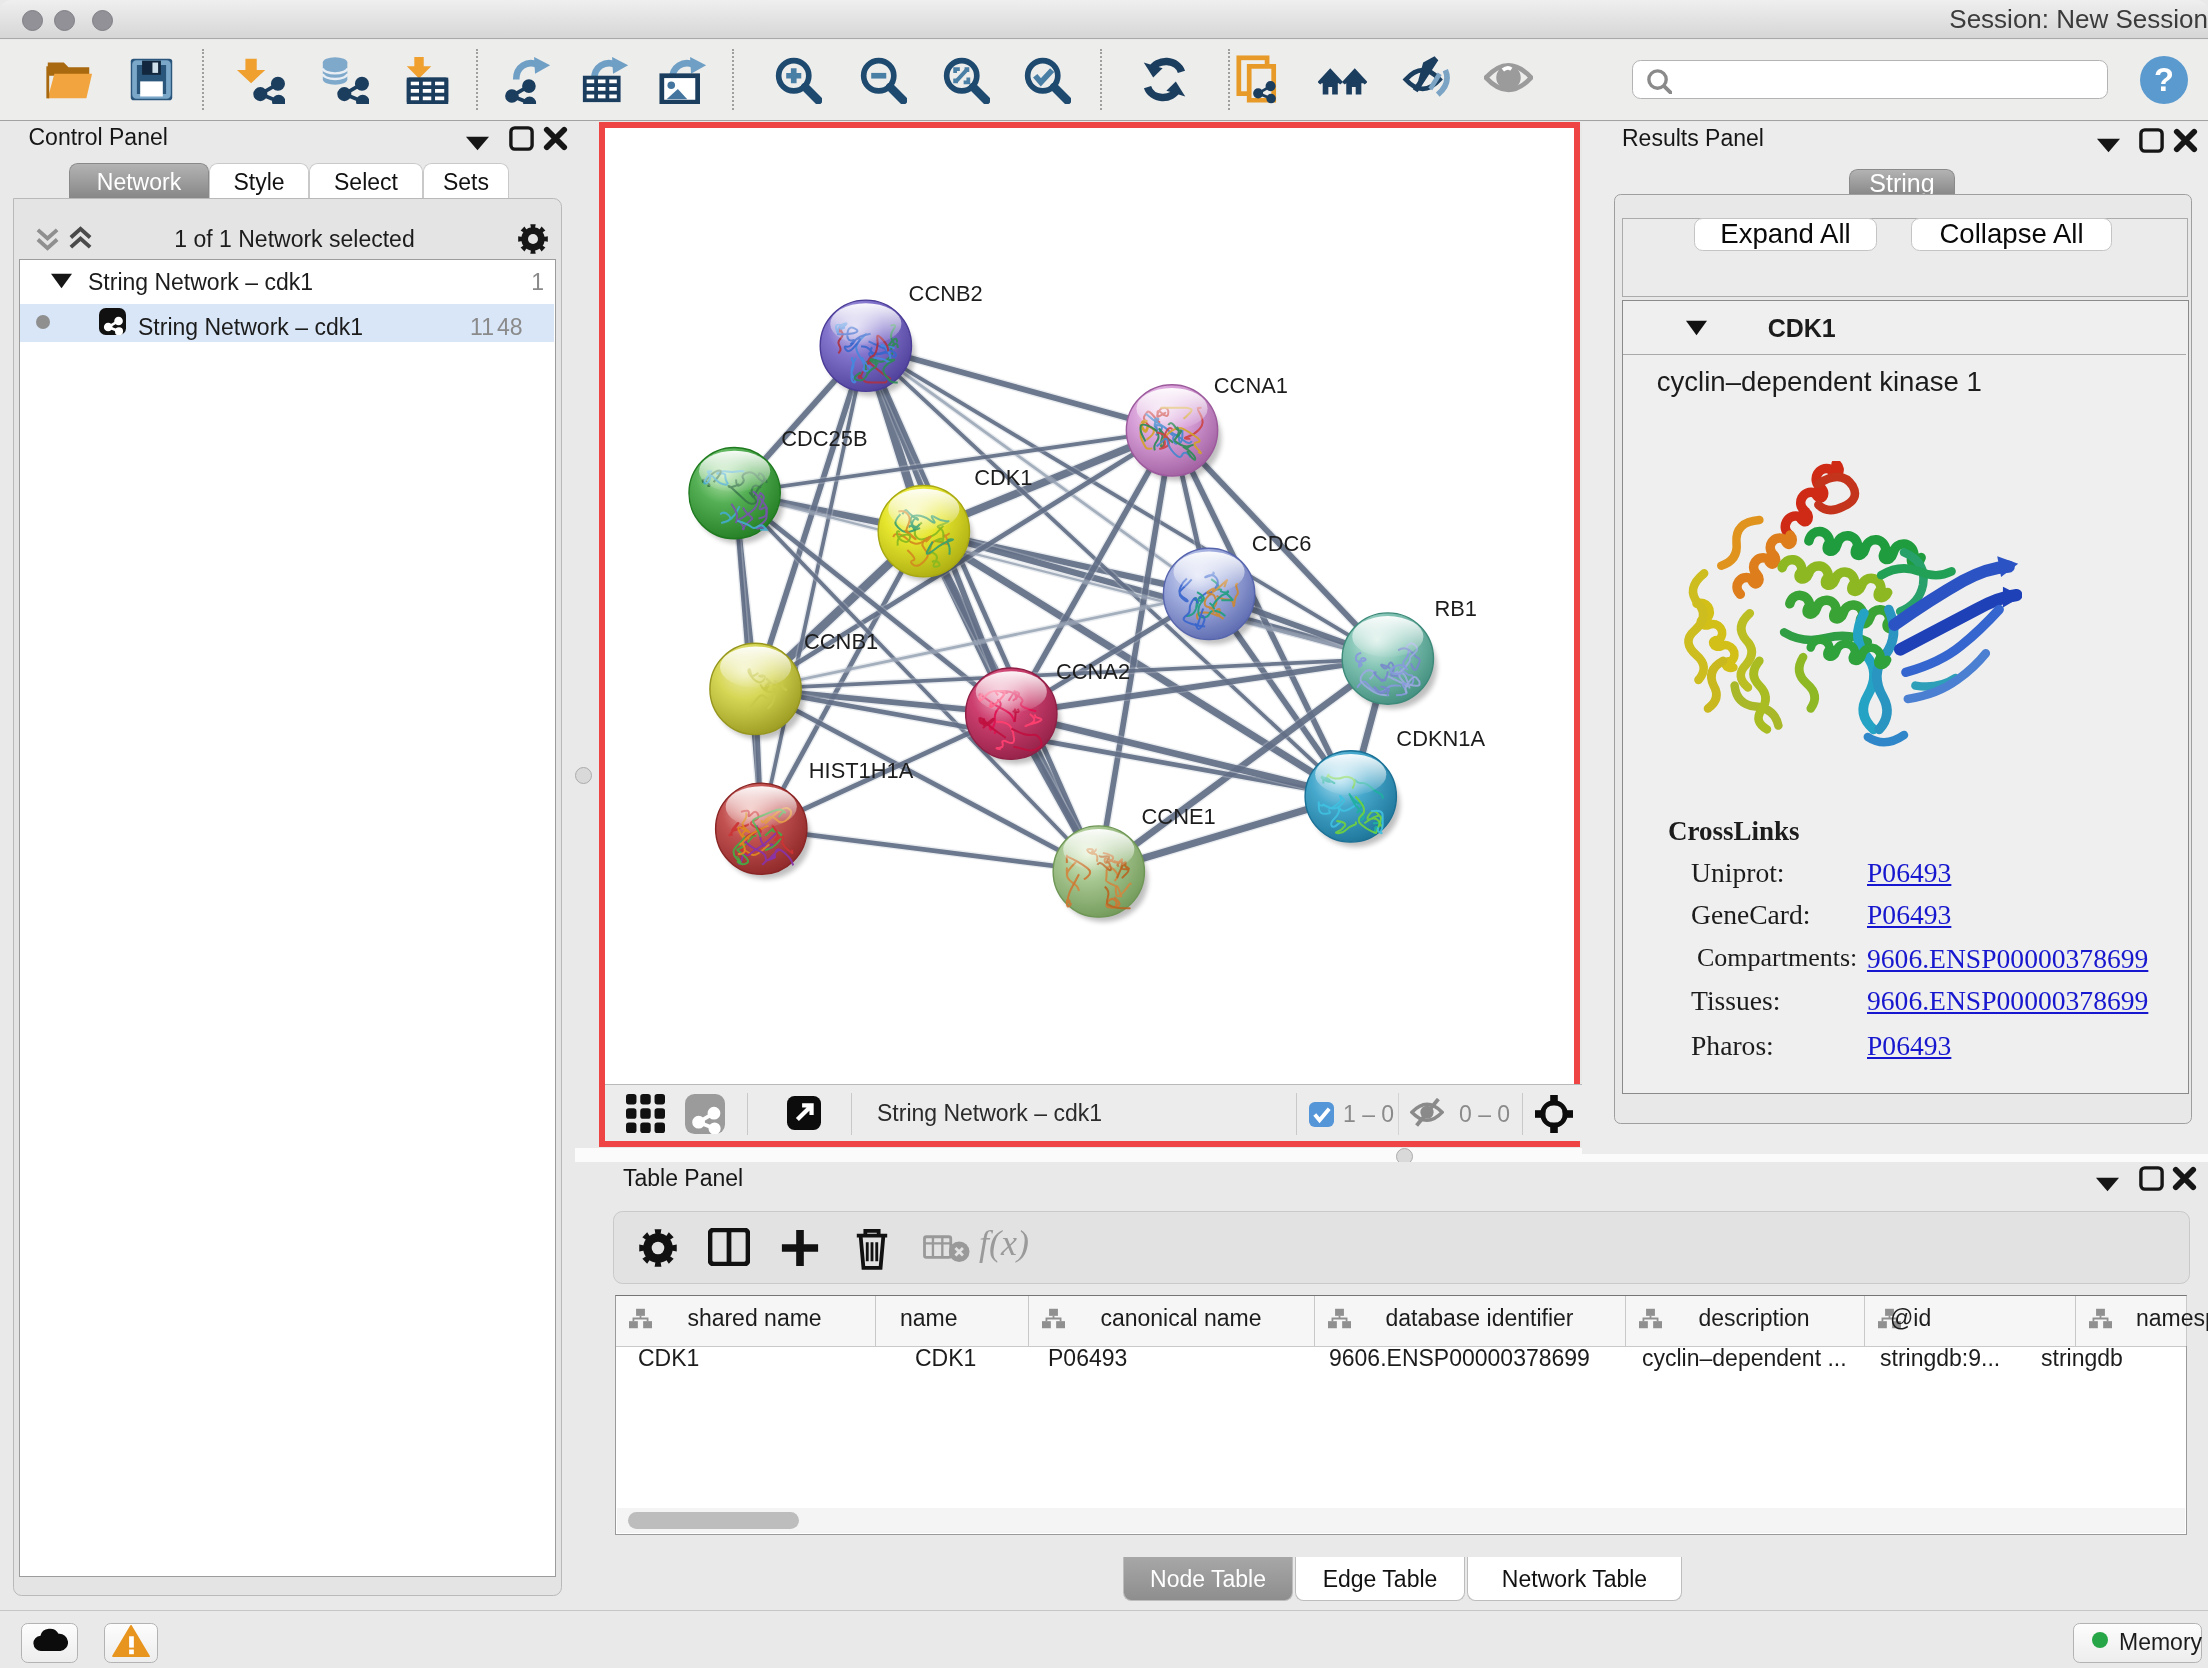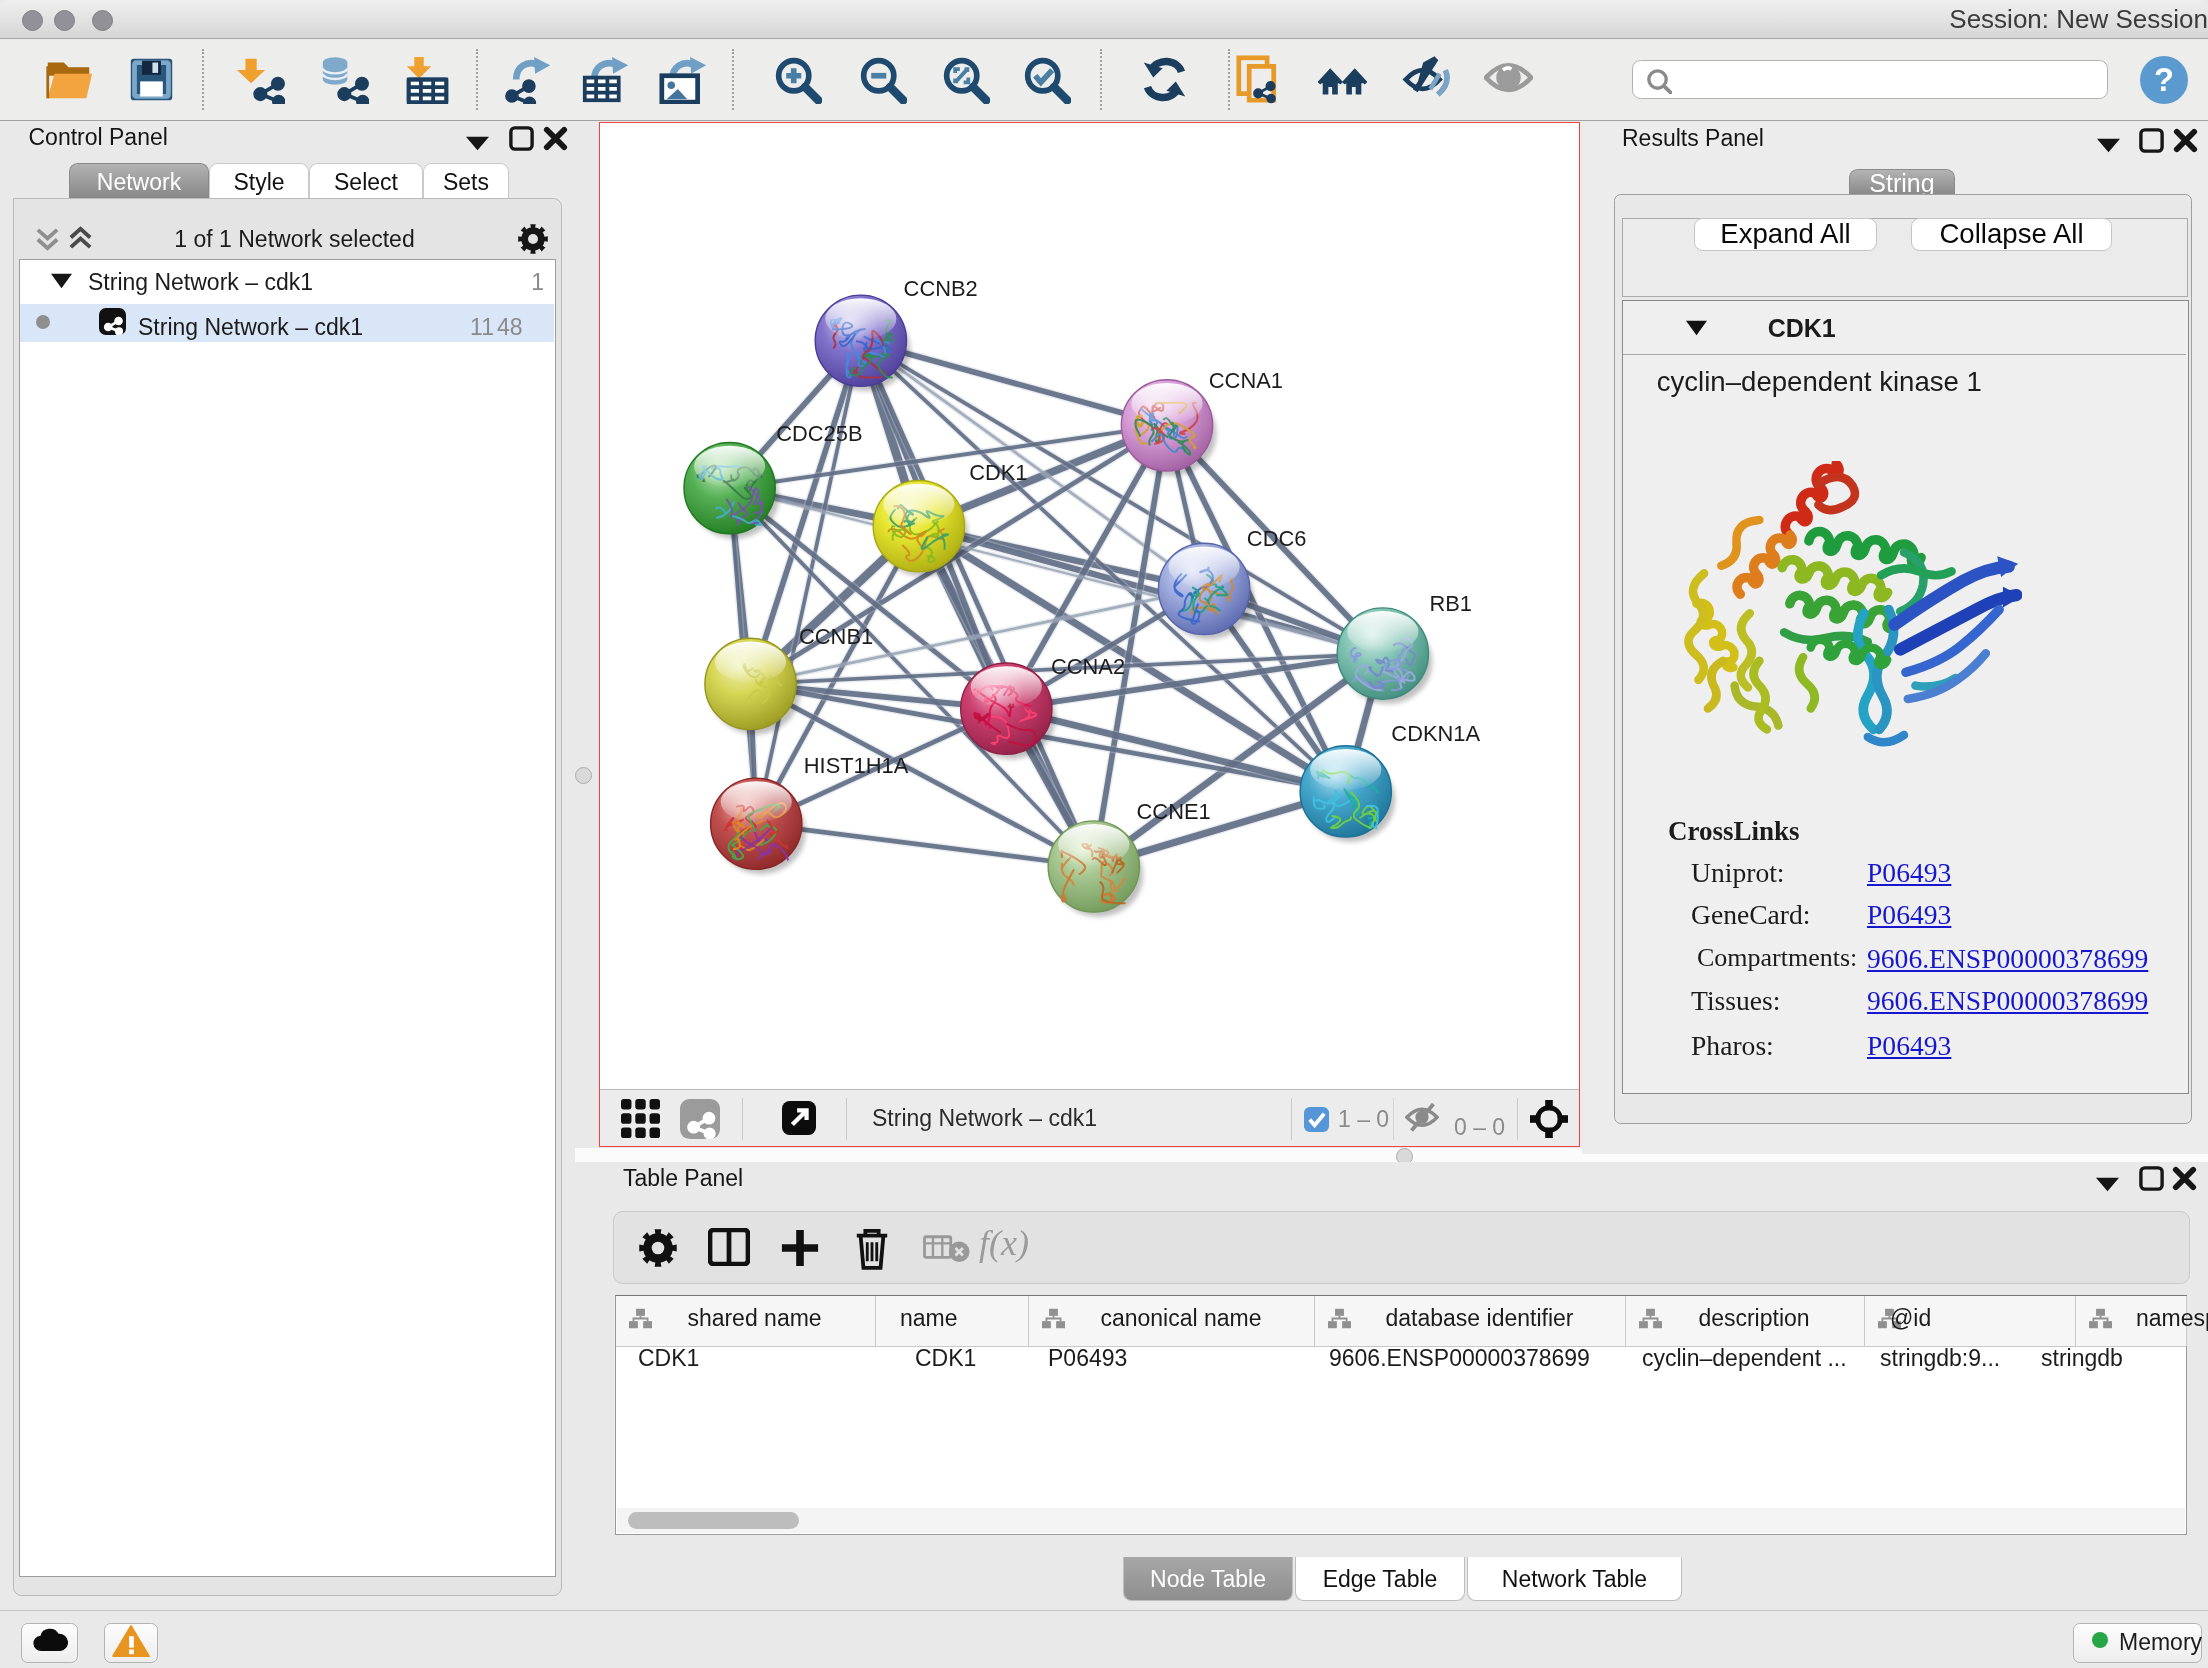--- a/index.html
+++ b/index.html
@@ -18,21 +18,21 @@
  border:1px solid #c9c9c9;border-bottom:none;border-radius:8.6px 8.6px 0 0;color:#111}
 .tabsel{background:linear-gradient(#b4b3b3,#868686);color:#fff;border-color:#8a8a8a}
 .btab{height:44px;line-height:44px;text-align:center;font-size:23px;background:#fff;
  border:1px solid #bdbdbd;border-top:none;border-radius:0 0 8.6px 8.6px;color:#111;position:absolute}
 .btabsel{background:linear-gradient(#a8a7a7,#8f8e8e);color:#fff}
 .cpbox{position:absolute;left:13.3px;top:198px;width:549px;height:1398px;background:#e4e4e4;
  border:1px solid #b9b9b9;border-radius:0 8.6px 8.6px 8.6px}
 .list{position:absolute;left:19px;top:259px;width:537px;height:1318px;background:#fff;border:1.9px solid #9c9c9c}
 .row2{position:absolute;left:0px;top:44px;width:534px;height:38px;background:#d9e6f8}
 .gray{color:#8a8a8a}
-.canvas{position:absolute;left:599px;top:122px;width:981px;height:1025px;background:#fff;border:1px solid #ef4444}
+.canvas{position:absolute;left:599px;top:122px;width:981px;height:1025px;background:#fff;border:6px solid #ef4444}
 .cbar{position:absolute;left:0px;bottom:0px;width:979px;height:57px;background:#ececec;border-top:1px solid #b9b9b9}
 .cbsep{position:absolute;top:7.6px;height:42px;width:0;border-left:1.9px solid #c9c9c9}
 .divstrip{position:absolute;left:575px;top:1148px;width:1633px;height:14.3px;background:#fbfbfb}
 .results{position:absolute;left:1582px;top:122px;width:627px;height:1032px;background:#ececec}
 .sbox{position:absolute;left:32px;top:72px;width:578px;height:930px;background:#e9e8e8;
  border:1.9px solid #9f9f9f;border-radius:6.7px}
 .ebox{position:absolute;left:6.7px;top:23px;width:566px;height:79px;background:#ebebeb;border:1px solid #ababab}
 .btn{position:absolute;top:23px;height:33px;background:#fff;border:1.9px solid #c4c4c4;border-radius:8.6px;
  text-align:center;line-height:29.5px;font-size:27.6px;color:#090909}
 .cdkbox{position:absolute;left:6.7px;top:105px;width:567px;height:794px;background:#efefef;border:1.9px solid #8a8a8a}
@@ -631,21 +631,21 @@
         <rect width="26" height="26" rx="6" fill="#5596d8"></rect>
         <path d="M6 13 l5 6 10-12" stroke="#fff" stroke-width="4" fill="none"></path>
       </svg>
       <div class="abs gray" style="left:738px;top:16px">1 – 0</div>
       <div class="cbsep" style="left:793px;border-color:#d4d4d4"></div>
       <svg class="abs" style="left:805px;top:13.3px" width="34" height="28.5" viewBox="0 0 36 30">
         <path d="M2 15 Q18 -2 34 15 Q18 32 2 15 z" fill="none" stroke="#8a8a8a" stroke-width="3.5"></path>
         <circle cx="18" cy="15" r="7" fill="#8a8a8a"></circle>
         <path d="M30 1 L7 29" stroke="#8a8a8a" stroke-width="4"></path>
       </svg>
-      <div class="abs gray" style="left:854px;top:24px">0 – 0</div>
+      <div class="abs gray" style="left:854px;top:16px">0 – 0</div>
       <div class="cbsep" style="left:917px"></div>
       <svg class="abs" style="left:930px;top:9.5px" width="38" height="38" viewBox="0 0 40 40">
         <circle cx="20" cy="20" r="12" fill="none" stroke="#0c0c0c" stroke-width="5"></circle>
         <g fill="#0c0c0c">
           <rect x="16" y="0" width="8" height="11"></rect>
           <rect x="16" y="29" width="8" height="11"></rect>
           <rect x="0" y="16" width="11" height="8"></rect>
           <rect x="29" y="16" width="11" height="8"></rect>
         </g>
       </svg>

